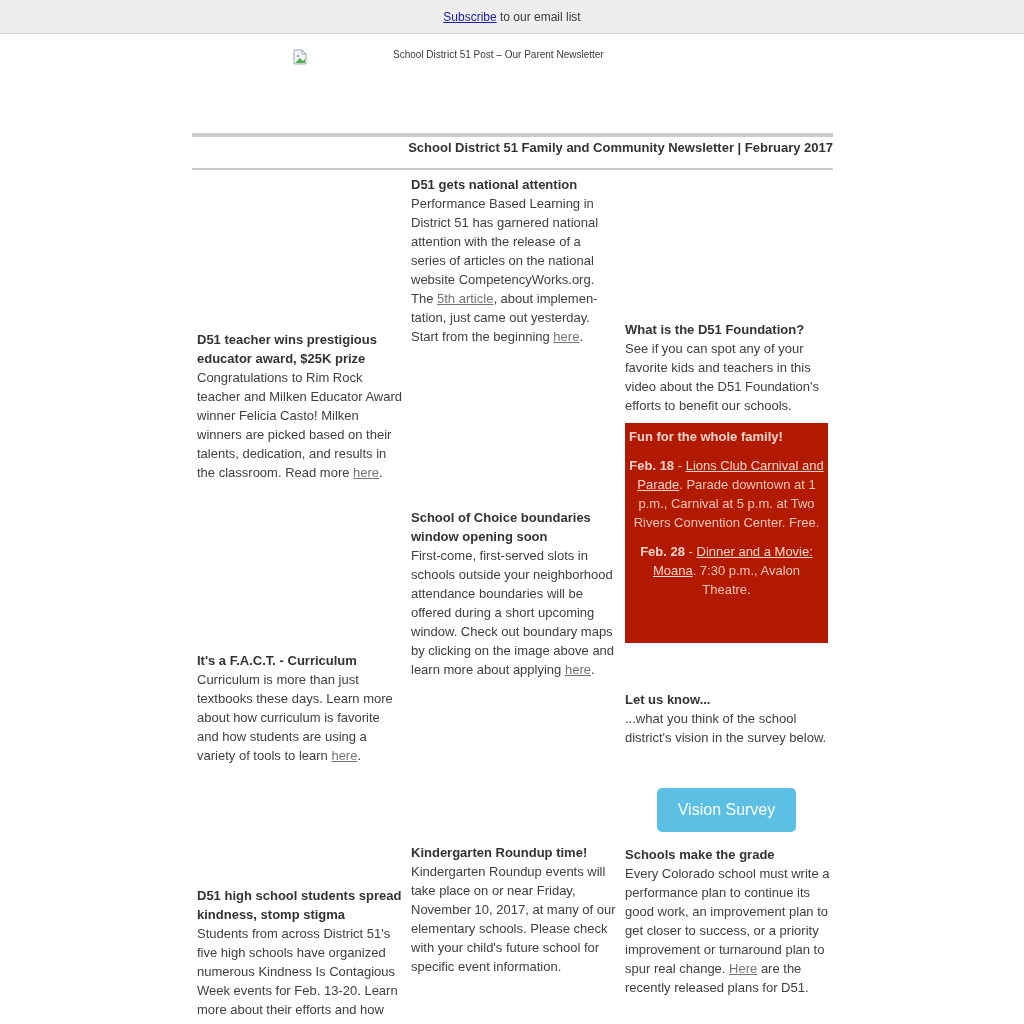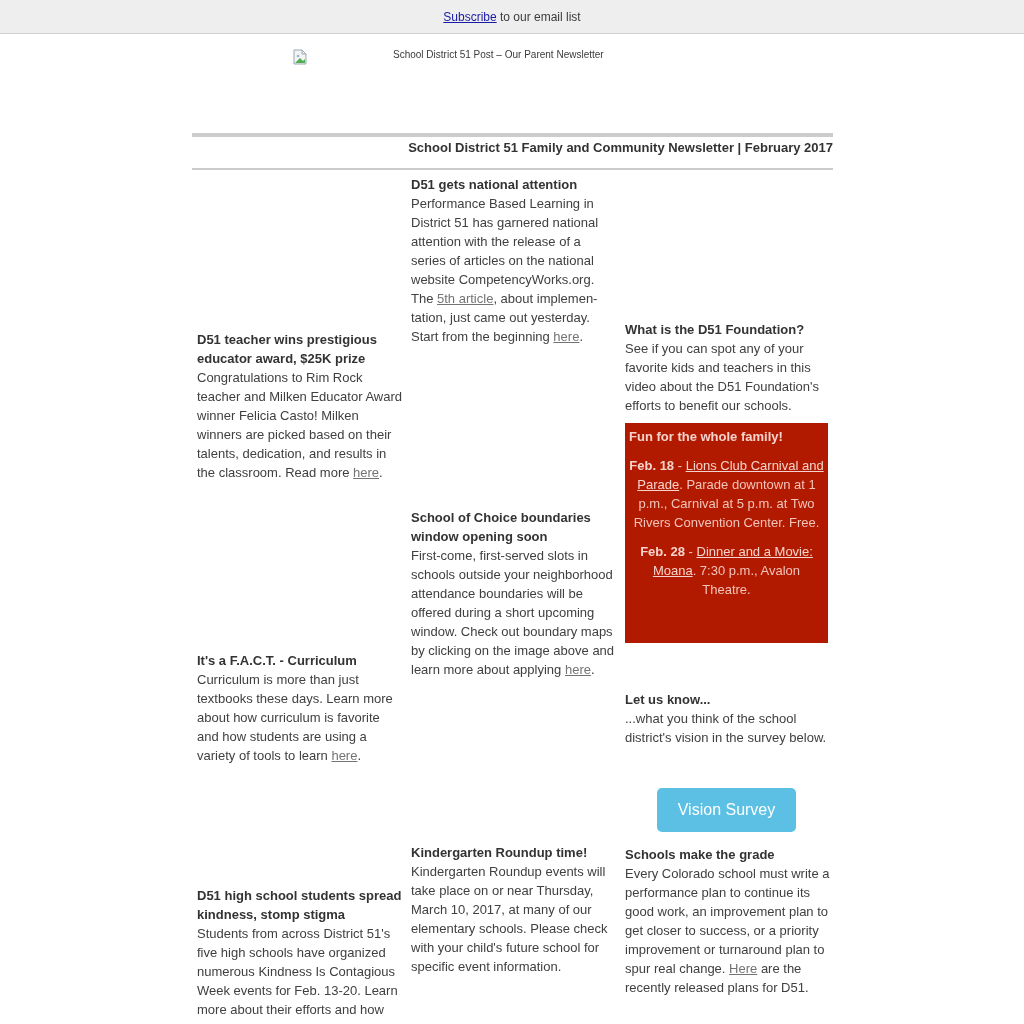--- a/index.html
+++ b/index.html
@@ -98,21 +98,21 @@
   <p><span>Performance Based Learning in District 51 has garnered national attention with the release of a series of articles on the national website CompetencyWorks.org. The </span><a href="#">5th article</a><span>, about implemen-tation, just came out yesterday. Start from the beginning </span><a href="#">here</a><span>.</span></p>
 </div>
 
 <div class="article col2" style="top:508px;">
   <h3>School of Choice boundaries window opening soon</h3>
   <p><span>First-come, first-served slots in schools outside your neighborhood attendance boundaries will be offered during a short upcoming window. Check out boundary maps by clicking on the image above and learn more about applying </span><a href="#">here</a><span>.</span></p>
 </div>
 
 <div class="article col2" style="top:843px;">
   <h3>Kindergarten Roundup time!</h3>
-  <p>Kindergarten Roundup events will take place on or near Thursday, March 10, 2017, at many of our elementary schools. Please check with your child's future school for specific event information.</p>
+  <p>Kindergarten Roundup events will take place on or near Friday, November 10, 2017, at many of our elementary schools. Please check with your child's future school for specific event information.</p>
 </div>
 
 <div class="article col3" style="top:320px;">
   <h3>What is the D51 Foundation?</h3>
   <p>See if you can spot any of your favorite kids and teachers in this video about the D51 Foundation's efforts to benefit our schools.</p>
 </div>
 
 <div class="events">
   <h4>Fun for the whole family!</h4>
   <p>

